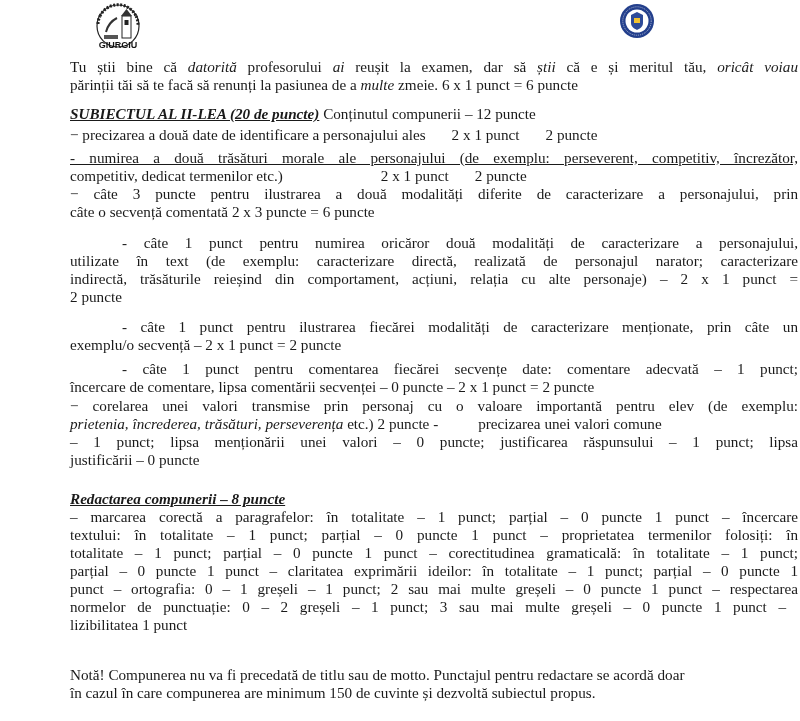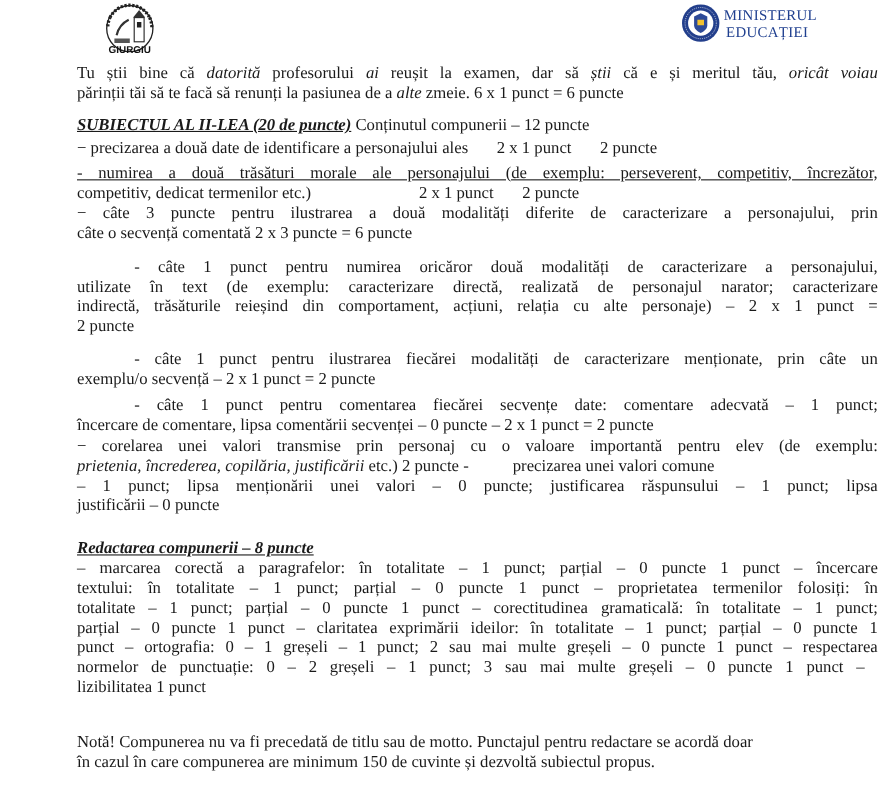--- a/index.html
+++ b/index.html
@@ -42,30 +42,26 @@
     <text x="32" y="46" text-anchor="middle" font-family="Liberation Sans, sans-serif" font-weight="bold" font-size="9" fill="#111">GIURGIU</text>
   </svg>
 
   <svg class="logo-right" viewBox="0 0 140 44">
     <circle cx="19" cy="19" r="17" fill="#233f8c"></circle>
     <circle cx="19" cy="19" r="11.5" fill="#ffffff"></circle>
     <circle cx="19" cy="19" r="14.2" fill="none" stroke="#ffffff" stroke-width="0.6" stroke-dasharray="1 1"></circle>
     <path d="M13 13 L19 10 L25 13 L25 21 C25 25, 21 27, 19 28 C17 27, 13 25, 13 21 Z" fill="#2d4a98"></path>
     <path d="M16 16 L22 16 L22 21 L16 21 Z" fill="#f2c230"></path>
   </svg>
-  <div class="min-text">
-    <div>MINISTERUL</div>
-    <div style="padding-left:2px;">EDUCAȚIEI</div>
-  </div>
 </div>
 
 <div class="content">
 
   <div class="line just" style="top:0px;"><span>Tu știi bine că </span><i>datorită</i><span> profesorului </span><i>ai</i><span> reușit la examen, dar să </span><i>știi</i><span> că e și meritul tău, </span><i>oricât voiau</i></div>
-  <div class="line" style="top:18px;"><span>părinții tăi să te facă să renunți la pasiunea de a </span><i>alte</i><span> zmeie. </span><b>6 x 1 punct = 6 puncte</b></div>
+  <div class="line" style="top:18px;"><span>părinții tăi să te facă să renunți la pasiunea de a </span><i>multe</i><span> zmeie. </span><b>6 x 1 punct = 6 puncte</b></div>
 
   <div class="line" style="top:47px;"><span class="u">SUBIECTUL AL II-LEA (20 de puncte)</span><b> Conținutul compunerii – 12 puncte</b></div>
 
   <div class="line" style="top:68px;"><span>− precizarea a două date de identificare a personajului ales</span><span class="tab" style="width:26px;"></span><span>2 x 1 punct</span><span class="tab" style="width:26px;"></span><b>2 puncte</b></div>
 
   <div class="line just" style="top:91px;text-decoration:underline;">- numirea a două trăsături morale ale personajului (de exemplu: perseverent, competitiv, încrezător,</div>
   <div class="line" style="top:109px;"><span>competitiv, dedicat termenilor etc.)</span><span class="tab" style="width:98px;"></span><span>2 x 1 punct</span><span class="tab" style="width:26px;"></span><b>2 puncte</b></div>
 
   <div class="line just" style="top:127px;">− câte 3 puncte pentru ilustrarea a două modalități diferite de caracterizare a personajului, prin</div>
   <div class="line" style="top:145px;"><span>câte o secvență comentată </span><b>2 x 3 puncte = 6 puncte</b></div>
@@ -75,21 +71,21 @@
   <div class="line just" style="top:212px;">indirectă, trăsăturile reieșind din comportament, acțiuni, relația cu alte personaje) – 2 x 1 punct =</div>
   <div class="line" style="top:230px;">2 puncte</div>
 
   <div class="line just indent" style="top:260px;">- câte 1 punct pentru ilustrarea fiecărei modalități de caracterizare menționate, prin câte un</div>
   <div class="line" style="top:278px;">exemplu/o secvență – 2 x 1 punct = 2 puncte</div>
 
   <div class="line just indent" style="top:302px;">- câte 1 punct pentru comentarea fiecărei secvențe date: comentare adecvată – 1 punct;</div>
   <div class="line" style="top:320px;">încercare de comentare, lipsa comentării secvenței – 0 puncte – 2 x 1 punct = 2 puncte</div>
 
   <div class="line just" style="top:339px;">− corelarea unei valori transmise prin personaj cu o valoare importantă pentru elev (de  exemplu:</div>
-  <div class="line" style="top:357px;"><i>prietenia, încrederea, copilăria, justificării</i><span> etc.) </span><b>2 puncte  -</b><span class="tab" style="width:40px;"></span><span>precizarea unei valori comune</span></div>
+  <div class="line" style="top:357px;"><i>prietenia, încrederea, trăsături, perseverența</i><span> etc.) </span><b>2 puncte  -</b><span class="tab" style="width:40px;"></span><span>precizarea unei valori comune</span></div>
   <div class="line just" style="top:375px;">– 1 punct; lipsa menționării unei valori – 0 puncte; justificarea răspunsului – 1 punct; lipsa</div>
   <div class="line" style="top:393px;font-family:Liberation Serif, serif;">justificării – 0 puncte</div>
 
   <div class="line" style="top:432px;"><span class="u">Redactarea compunerii – 8 puncte</span></div>
 
   <div class="line just" style="top:450px;"><span>– marcarea corectă a paragrafelor: în totalitate – 1 punct; parțial – 0 puncte </span><b>1 punct</b><span>  – încercare</span></div>
   <div class="line just" style="top:468px;"><span>textului: în totalitate – 1 punct; parțial – 0 puncte </span><b>1 punct</b><span>  – proprietatea termenilor folosiți: în</span></div>
   <div class="line just" style="top:486px;"><span>totalitate – 1 punct; parțial – 0 puncte </span><b>1 punct</b><span>  – corectitudinea gramaticală: în totalitate – 1 punct;</span></div>
   <div class="line just" style="top:504px;"><span>parțial – 0 puncte </span><b>1 punct</b><span>  – claritatea exprimării ideilor: în totalitate – 1 punct; parțial – 0 puncte </span><b>1</b></div>
   <div class="line just" style="top:522px;"><b>punct</b><span>  – ortografia: 0 – 1 greșeli – 1 punct; 2 sau mai multe greșeli – 0 puncte </span><b>1 punct</b><span>  – respectarea</span></div>

